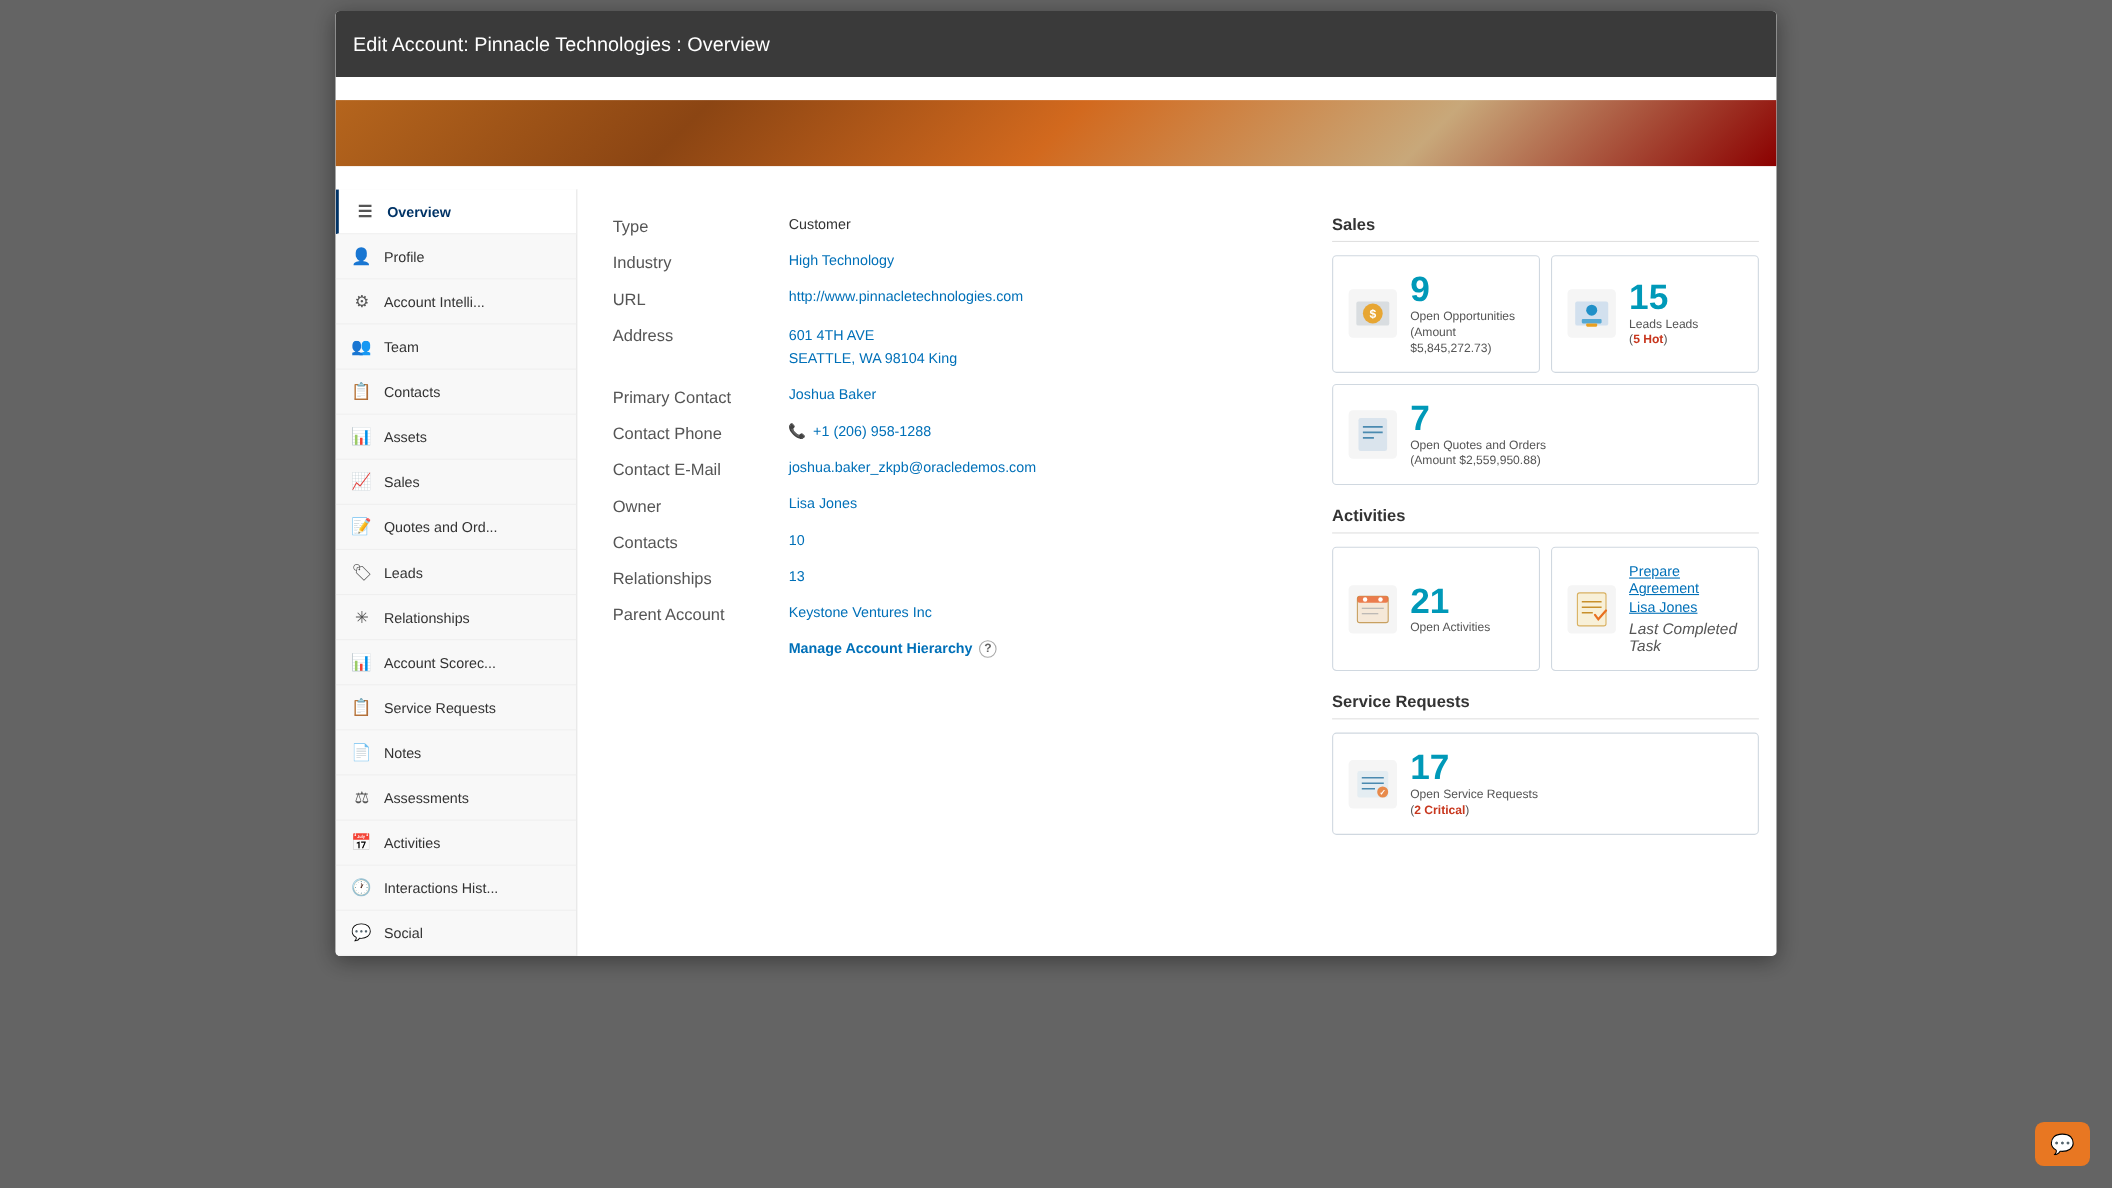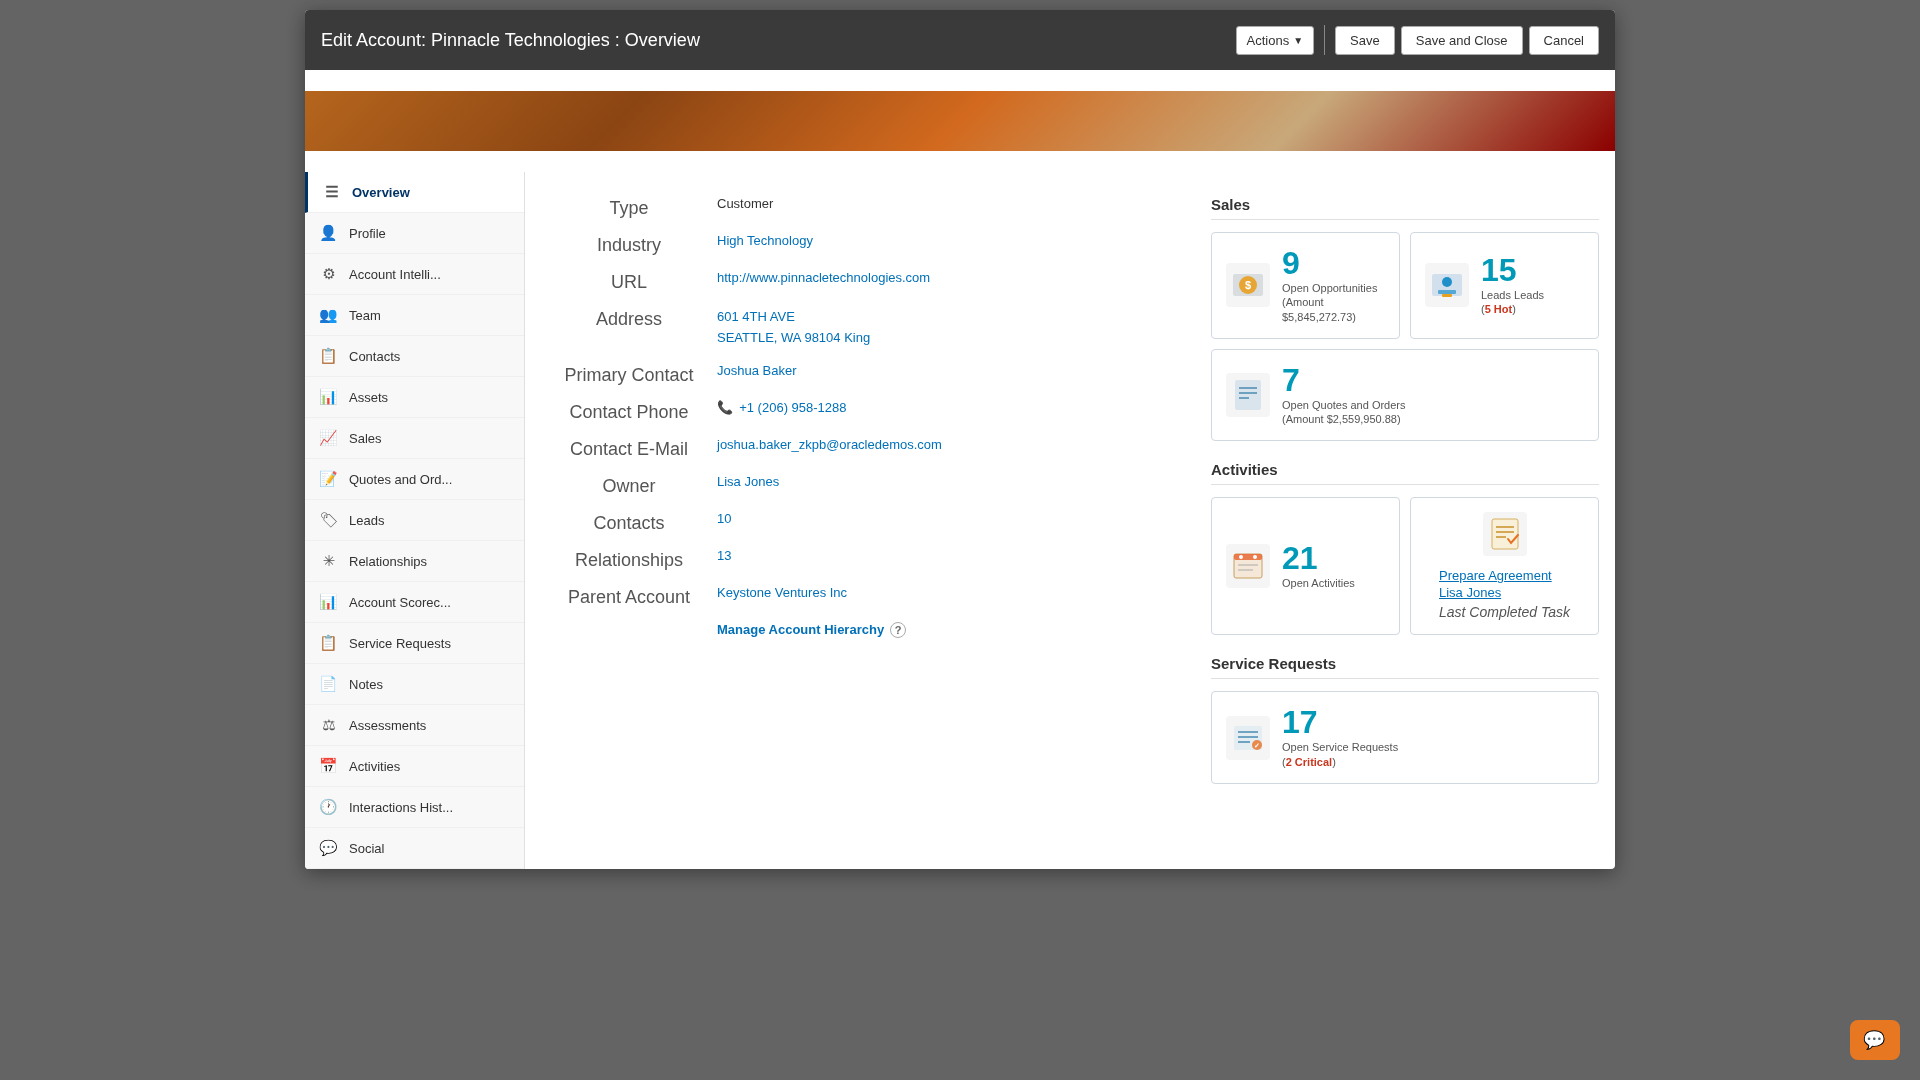--- a/index.html
+++ b/index.html
@@ -156,24 +156,24 @@
     }
 
     .field-row {
       display: flex;
       margin-bottom: 14px;
       align-items: flex-start;
     }
 
     .field-label {
       width: 160px;
-      text-align: center;
+      text-align: left;
       padding-right: 16px;
       color: #555;
-      font-size: 18px;
+      font-size: 15px;
       padding-top: 2px;
       flex-shrink: 0;
     }
 
     .field-value {
       flex: 1;
       color: #333;
       font-size: 13px;
     }
 
@@ -281,21 +281,21 @@
     }
 
     .card-label .critical {
       color: #c8371e;
       font-weight: 600;
     }
 
     
     .task-card {
       display: flex;
-      flex-direction: column;
+      flex-direction: row;
       justify-content: center;
     }
 
     .task-card .task-title {
       color: #0070b8;
       font-size: 13px;
       font-weight: 500;
       margin-bottom: 2px;
     }
 
@@ -389,30 +389,20 @@
     }
   </style>
 </head>
 <body>
 
 <div class="modal-overlay">
   <div class="modal">
 
     <div class="modal-header">
       <span class="modal-title">Edit Account: Pinnacle Technologies : Overview</span>
-      <div class="header-actions">
-        <button class="btn btn-actions">
-          <span>Actions</span>
-          <span class="chevron">▼</span>
-        </button>
-        <div class="divider-v"></div>
-        <button class="btn btn-save">Save</button>
-        <button class="btn btn-save-close">Save and Close</button>
-        <button class="btn btn-cancel">Cancel</button>
-      </div>
     </div>
 
     <div class="sub-header-band"></div>
 
     <div class="modal-body">
 
       <nav class="sidebar">
         <div class="sidebar-item active">
           <span class="sidebar-icon">☰</span>
           <span>Overview</span>

